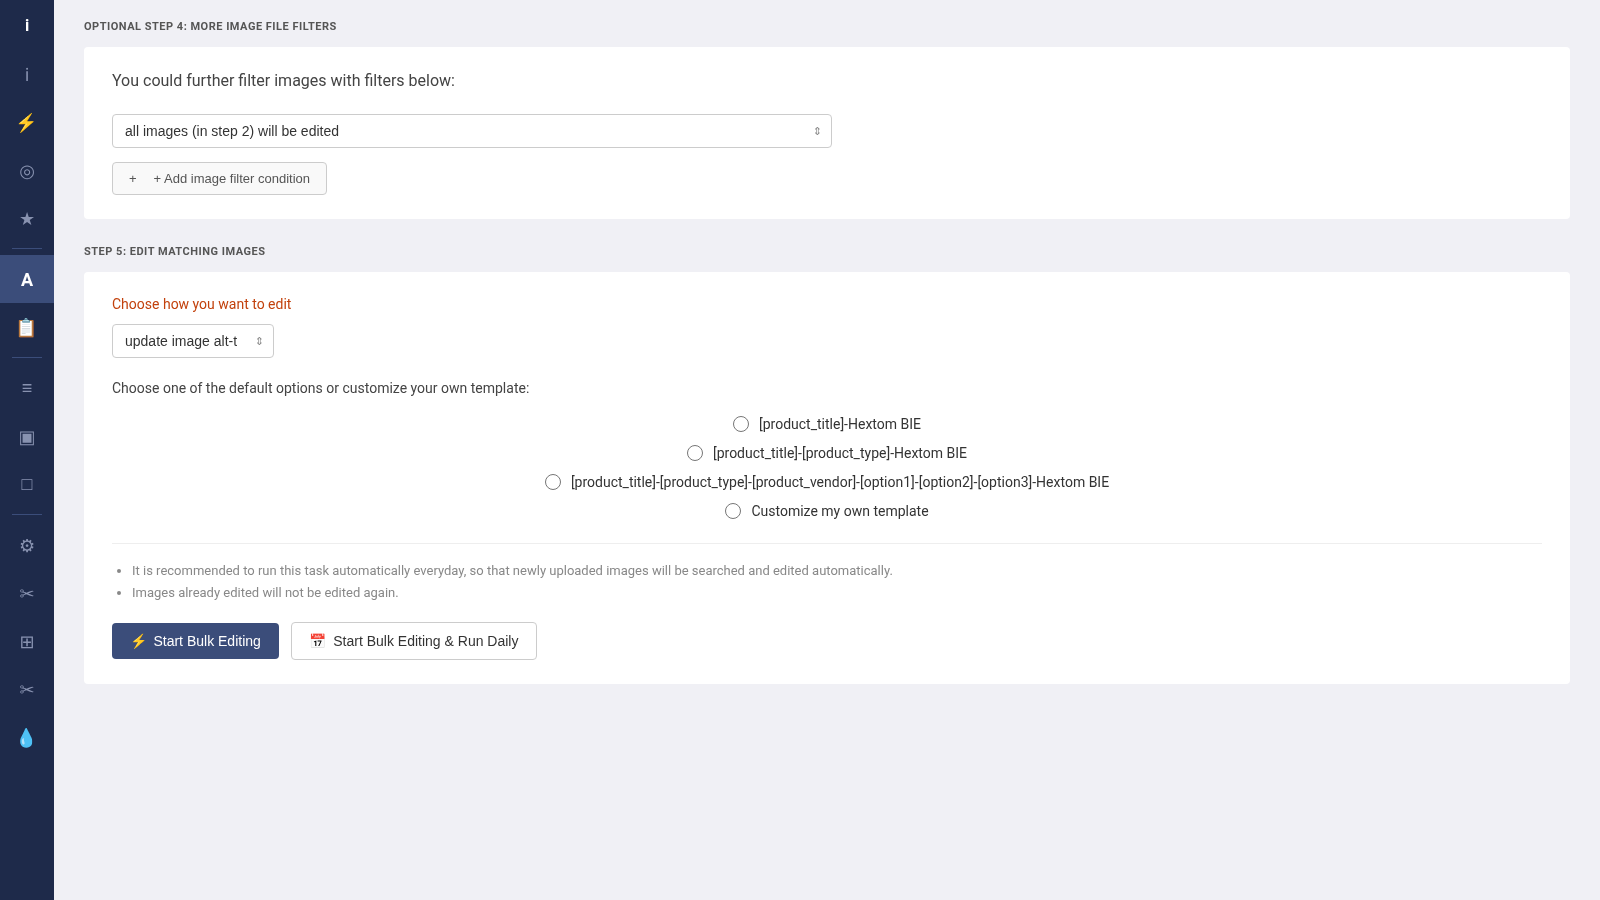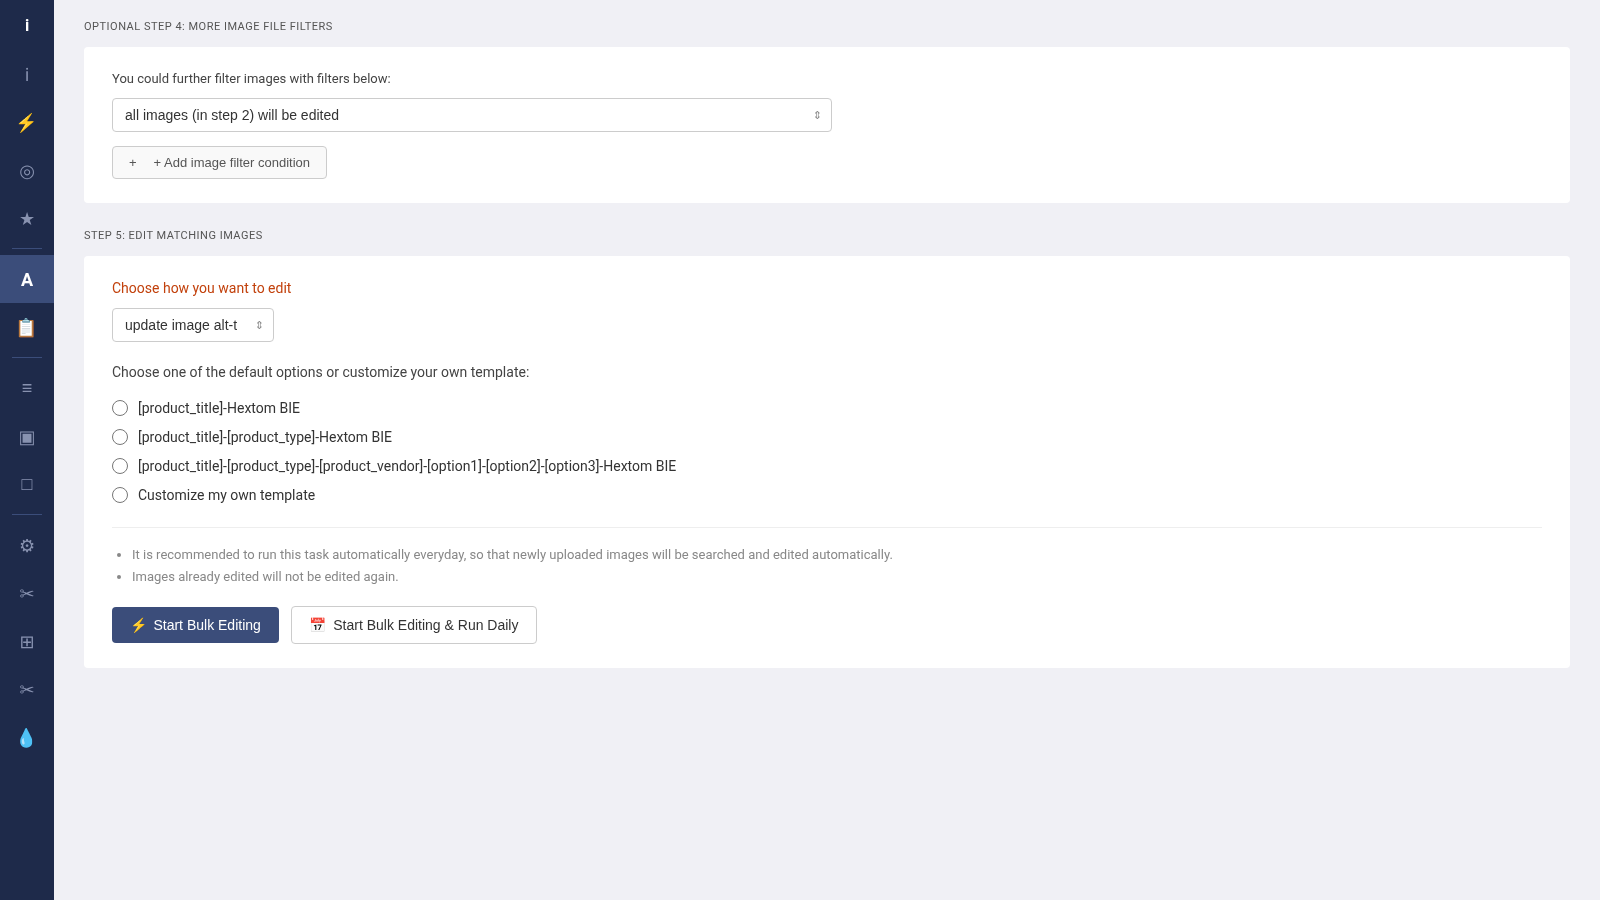--- a/index.html
+++ b/index.html
@@ -61,37 +61,37 @@
       padding: 0;
       background: #f0f0f5;
     }
 
     .section {
       background: #f0f0f5;
       padding: 20px 30px 10px 30px;
     }
     .section-title {
       font-size: 11px;
-      font-weight: 400;
+      font-weight: 700;
       color: #555;
       letter-spacing: 0.5px;
       text-transform: uppercase;
       margin-bottom: 14px;
     }
     .card {
       background: #fff;
       border-radius: 4px;
       padding: 24px 28px;
       margin-bottom: 0;
     }
 
     .card-label {
-      font-size: 13px;
+      font-size: 16px;
       color: #444;
-      margin-bottom: 12px;
+      margin-bottom: 24px;
     }
 
     
     .select-wrapper {
       position: relative;
       display: inline-block;
     }
     .select-wrapper select {
       appearance: none;
       -webkit-appearance: none;
@@ -141,20 +141,21 @@
       background: #f0f0f5;
       padding: 16px 30px 10px 30px;
     }
 
     
     .radio-group {
       margin-top: 20px;
       display: flex;
       flex-direction: column;
       gap: 13px;
+      align-items: center;
     }
     .radio-item {
       display: flex;
       align-items: center;
       gap: 10px;
       font-size: 14px;
       color: #333;
       cursor: pointer;
     }
     .radio-item input[type="radio"] {

